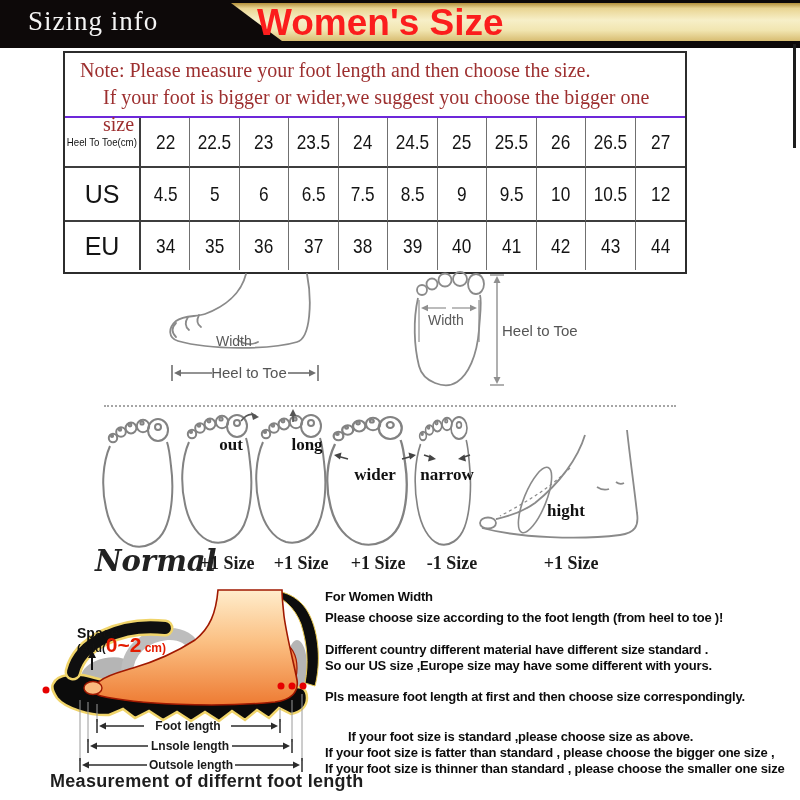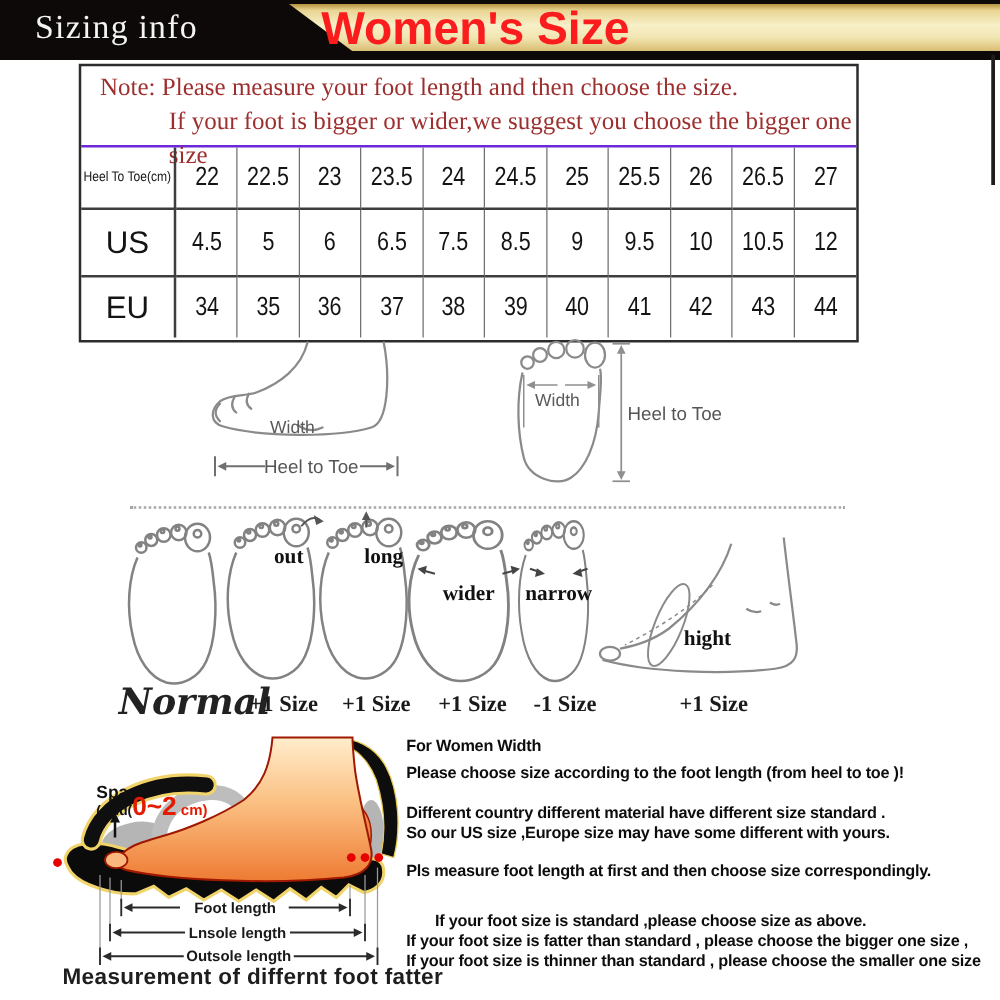--- a/index.html
+++ b/index.html
@@ -16,21 +16,21 @@
   .hdr-main{position:absolute;left:257px;top:2px;color:#fb1d1d;font-weight:bold;
     font-size:37px;letter-spacing:0px;}
   .edge-line{position:absolute;left:793px;top:44px;width:3px;height:104px;background:#1d1d1d;}
 
   
   .sizebox{position:absolute;left:63px;top:51px;width:624px;height:223px;
     border:2px solid #2c2c2c;box-sizing:border-box;background:#fff;}
   .note{height:65px;border-bottom:2px solid #6d28d9;box-sizing:border-box;
     font-family:"Liberation Serif",serif;color:#9d2f2f;font-size:20px;line-height:27px;padding-top:4px;}
   .note .l1{padding-left:15px;}
-  .note .l2{padding-left:70px;}
+  .note .l2{padding-left:38px;}
   .tbl{display:grid;grid-template-columns:76px repeat(11,1fr);grid-template-rows:50px 54px 48px;}
   .cell{display:flex;align-items:center;justify-content:center;
     border-right:1px solid #707070;box-sizing:border-box;}
   .cell.lastcol{border-right:none;}
   .cell.bb{border-bottom:2px solid #3d3d3d;}
   .cell.labcol{border-right:2px solid #3d3d3d;}
   .num{display:inline-block;font-size:21px;color:#141414;transform:scaleX(.82);}
   .rl-big{font-size:25px;color:#141414;}
   .rl-small{font-size:11px;color:#141414;white-space:nowrap;transform:scaleX(.88);}
 
@@ -370,21 +370,21 @@
       <line x1="45" y1="170" x2="45" y2="184"></line>
         <line x1="267" y1="170" x2="267" y2="184"></line>
       <line x1="112" y1="177" x2="51" y2="177"></line>
         <line x1="200" y1="177" x2="261" y2="177"></line>
     </g>
     <polygon points="47,177 54,173.5 54,180.5" fill="#2b2b2b"></polygon>
     <polygon points="265,177 258,173.5 258,180.5" fill="#2b2b2b"></polygon>
     <text x="156" y="181" font-size="12" font-weight="bold" fill="#1a1a1a" text-anchor="middle">Outsole length</text>
   </svg>
 
-  <div class="bigcap">Measurement of differnt foot fatter</div>
+  <div class="bigcap">Measurement of differnt foot length</div>
 
   <div class="rnotes">
     <div>For Women Width</div>
     <div style="margin-top:5px;">Please choose size according to the foot length (from heel to toe )!</div>
     <div class="mt16">Different country different material have different size standard .</div>
     <div>So our US size ,Europe size may have some different with yours.</div>
     <div class="mt15">Pls measure foot length at first and then choose size correspondingly.</div>
     <div class="mt24">If your foot size is standard ,please choose size as above.</div>
     <div>If your foot size is fatter than standard , please choose the bigger one size ,</div>
     <div>If your foot size is thinner than standard , please choose the smaller one size</div>

